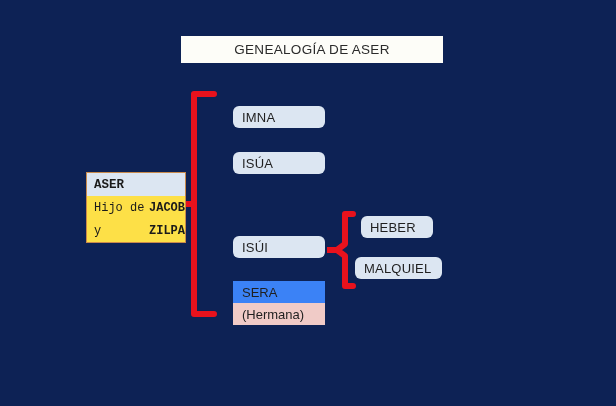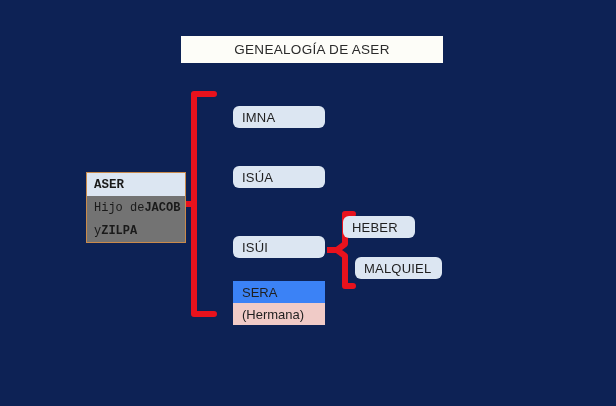--- a/index.html
+++ b/index.html
@@ -57,21 +57,21 @@
     letter-spacing: 0.2px;
   }
 
   
   .child-box {
     left: 233px;
     width: 92px;
     height: 22px;
   }
   .child-imna  { top: 106px; }
-  .child-isua  { top: 166px; }
+  .child-isua  { top: 152px; }
   .child-isui  { top: 194px; }
   .child-beria { top: 236px; }
 
   
   .sera-group {
     position: absolute;
     left: 233px;
     top: 281px;
     width: 92px;
   }
@@ -85,21 +85,21 @@
     font-size: 13px;
     color: #1f1f1f;
     padding-left: 9px;
     white-space: nowrap;
   }
   .sera-top    { background: #3b82f6; }
   .sera-bottom { background: #f0cbc7; }
 
   
   .gc-heber {
-    left: 343px;
+    left: 361px;
     top: 216px;
     width: 72px;
     height: 22px;
     align-items: center;
   }
   .gc-malquiel {
     left: 355px;
     top: 257px;
     width: 87px;
     height: 22px;
@@ -124,21 +124,22 @@
     color: #1a1a1a;
     white-space: nowrap;
     font-family: Liberation Mono, monospace;
   }
   .aser-row-head {
     background: #dce6f2;
     font-weight: bold;
     font-size: 12.5px;
   }
   .aser-row-body {
-    background: #737373;
+    background: #fde047;
+    justify-content: space-between;
   }
   .aser-row-body b { font-weight: bold; }
 
   
   .bracket {
     position: absolute;
     pointer-events: none;
   }
   .bracket svg { display: block; }
 </style>

